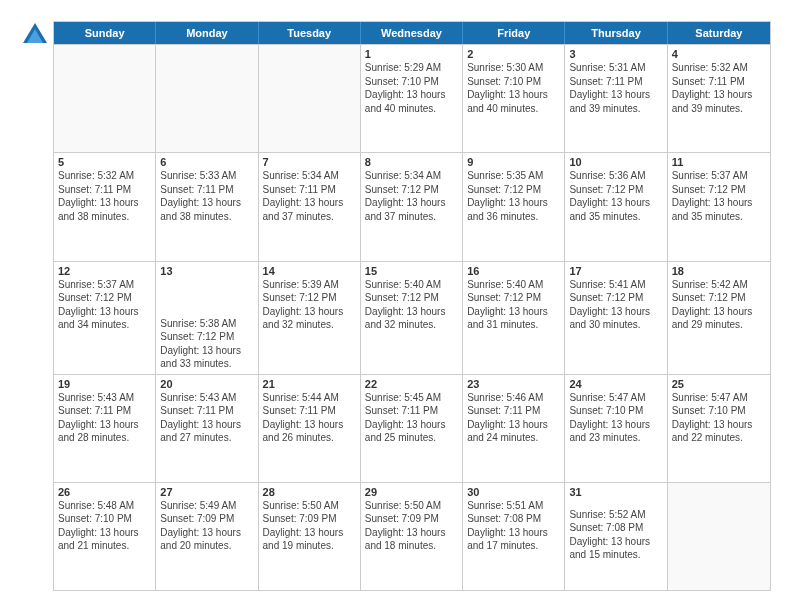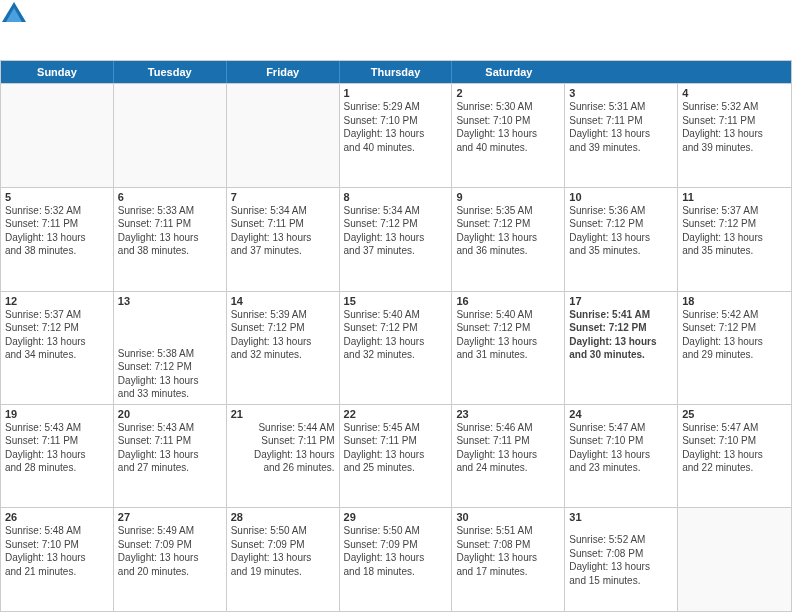--- a/index.html
+++ b/index.html
@@ -6,24 +6,23 @@
     body {
       width: 792px;
       height: 612px;
       font-family: Arial, sans-serif;
       background: #fff;
       overflow: hidden;
     }
     .page {
       width: 792px;
       height: 612px;
-      padding: 0;
-      display: flex;
-      flex-direction: column;
-      gap: 24px;
+      padding: 21px;
+      display: flex;
+      flex-direction: row;
     }
     .header {
       display: flex;
       justify-content: space-between;
       align-items: flex-start;
       margin-bottom: 8px;
     }
     .logo {
       display: flex;
       align-items: center;
@@ -132,21 +131,23 @@
     </div>
     <div class="title-block">
       <div class="month-title"></div>
       <div class="location"></div>
     </div>
   </div>
 
   <div class="calendar">
     <div class="cal-header">
     <div class="cal-header-cell">Sunday</div>
+        <div class="cal-header-cell">Monday</div>
         <div class="cal-header-cell">Tuesday</div>
+        <div class="cal-header-cell">Wednesday</div>
         <div class="cal-header-cell">Friday</div>
         <div class="cal-header-cell">Thursday</div>
         <div class="cal-header-cell">Saturday</div>
       </div>
     <div class="cal-body">
     <div class="cal-row">
           <div class="cal-cell empty"></div>
           <div class="cal-cell empty"></div>
           <div class="cal-cell empty"></div>
           <div class="cal-cell">
@@ -260,21 +261,21 @@
           </div>
           <div class="cal-cell">
             <span class="day-num">16</span>
             <div class="cell-info" style="white-space: pre-line;">Sunrise: 5:40 AM
 Sunset: 7:12 PM
 Daylight: 13 hours
 and 31 minutes.</div>
           </div>
           <div class="cal-cell">
             <span class="day-num">17</span>
-            <div class="cell-info" style="white-space: pre-line; font-weight: bold;">Sunrise: 5:41 AM
+            <div class="cell-info" style="white-space: pre-line;">Sunrise: 5:41 AM
 Sunset: 7:12 PM
 Daylight: 13 hours
 and 30 minutes.</div>
           </div>
           <div class="cal-cell">
             <span class="day-num">18</span>
             <div class="cell-info" style="white-space: pre-line;">Sunrise: 5:42 AM
 Sunset: 7:12 PM
 Daylight: 13 hours
 and 29 minutes.</div>
@@ -290,21 +291,21 @@
           </div>
           <div class="cal-cell">
             <span class="day-num">20</span>
             <div class="cell-info" style="white-space: pre-line;">Sunrise: 5:43 AM
 Sunset: 7:11 PM
 Daylight: 13 hours
 and 27 minutes.</div>
           </div>
           <div class="cal-cell">
             <span class="day-num">21</span>
-            <div class="cell-info" style="white-space: pre-line; text-align: right;">Sunrise: 5:44 AM
+            <div class="cell-info" style="white-space: pre-line;">Sunrise: 5:44 AM
 Sunset: 7:11 PM
 Daylight: 13 hours
 and 26 minutes.</div>
           </div>
           <div class="cal-cell">
             <span class="day-num">22</span>
             <div class="cell-info" style="white-space: pre-line;">Sunrise: 5:45 AM
 Sunset: 7:11 PM
 Daylight: 13 hours
 and 25 minutes.</div>

